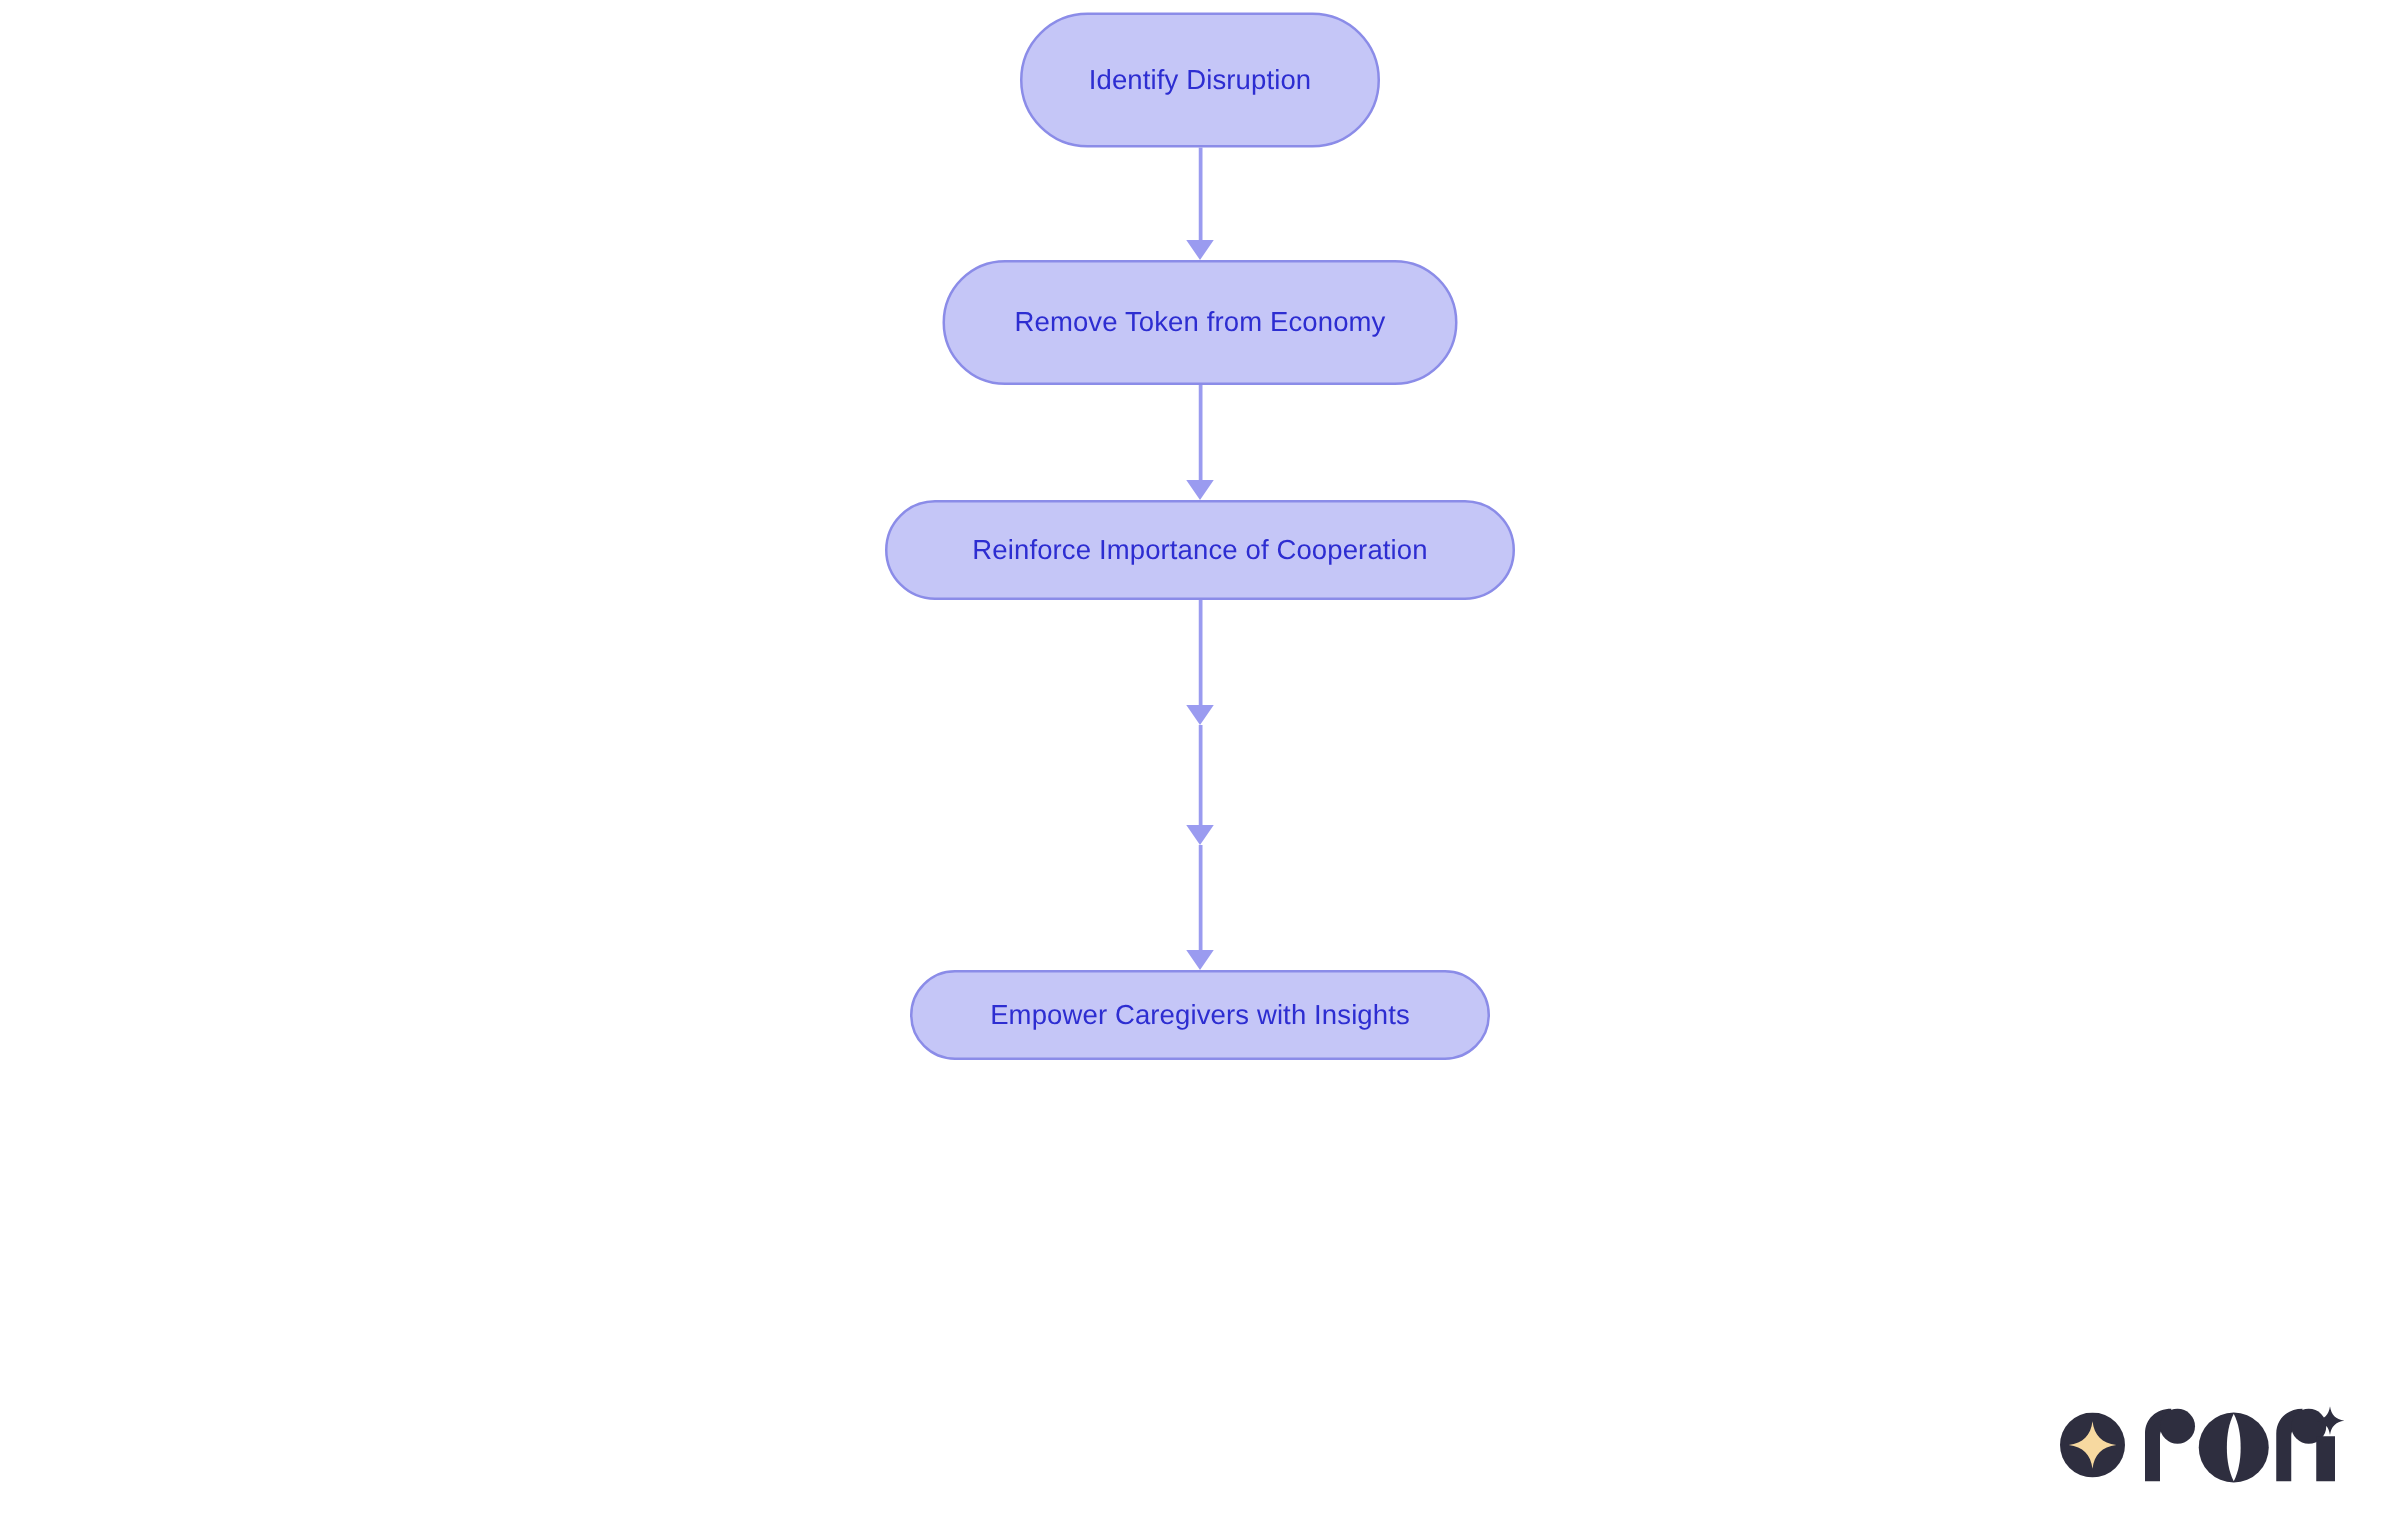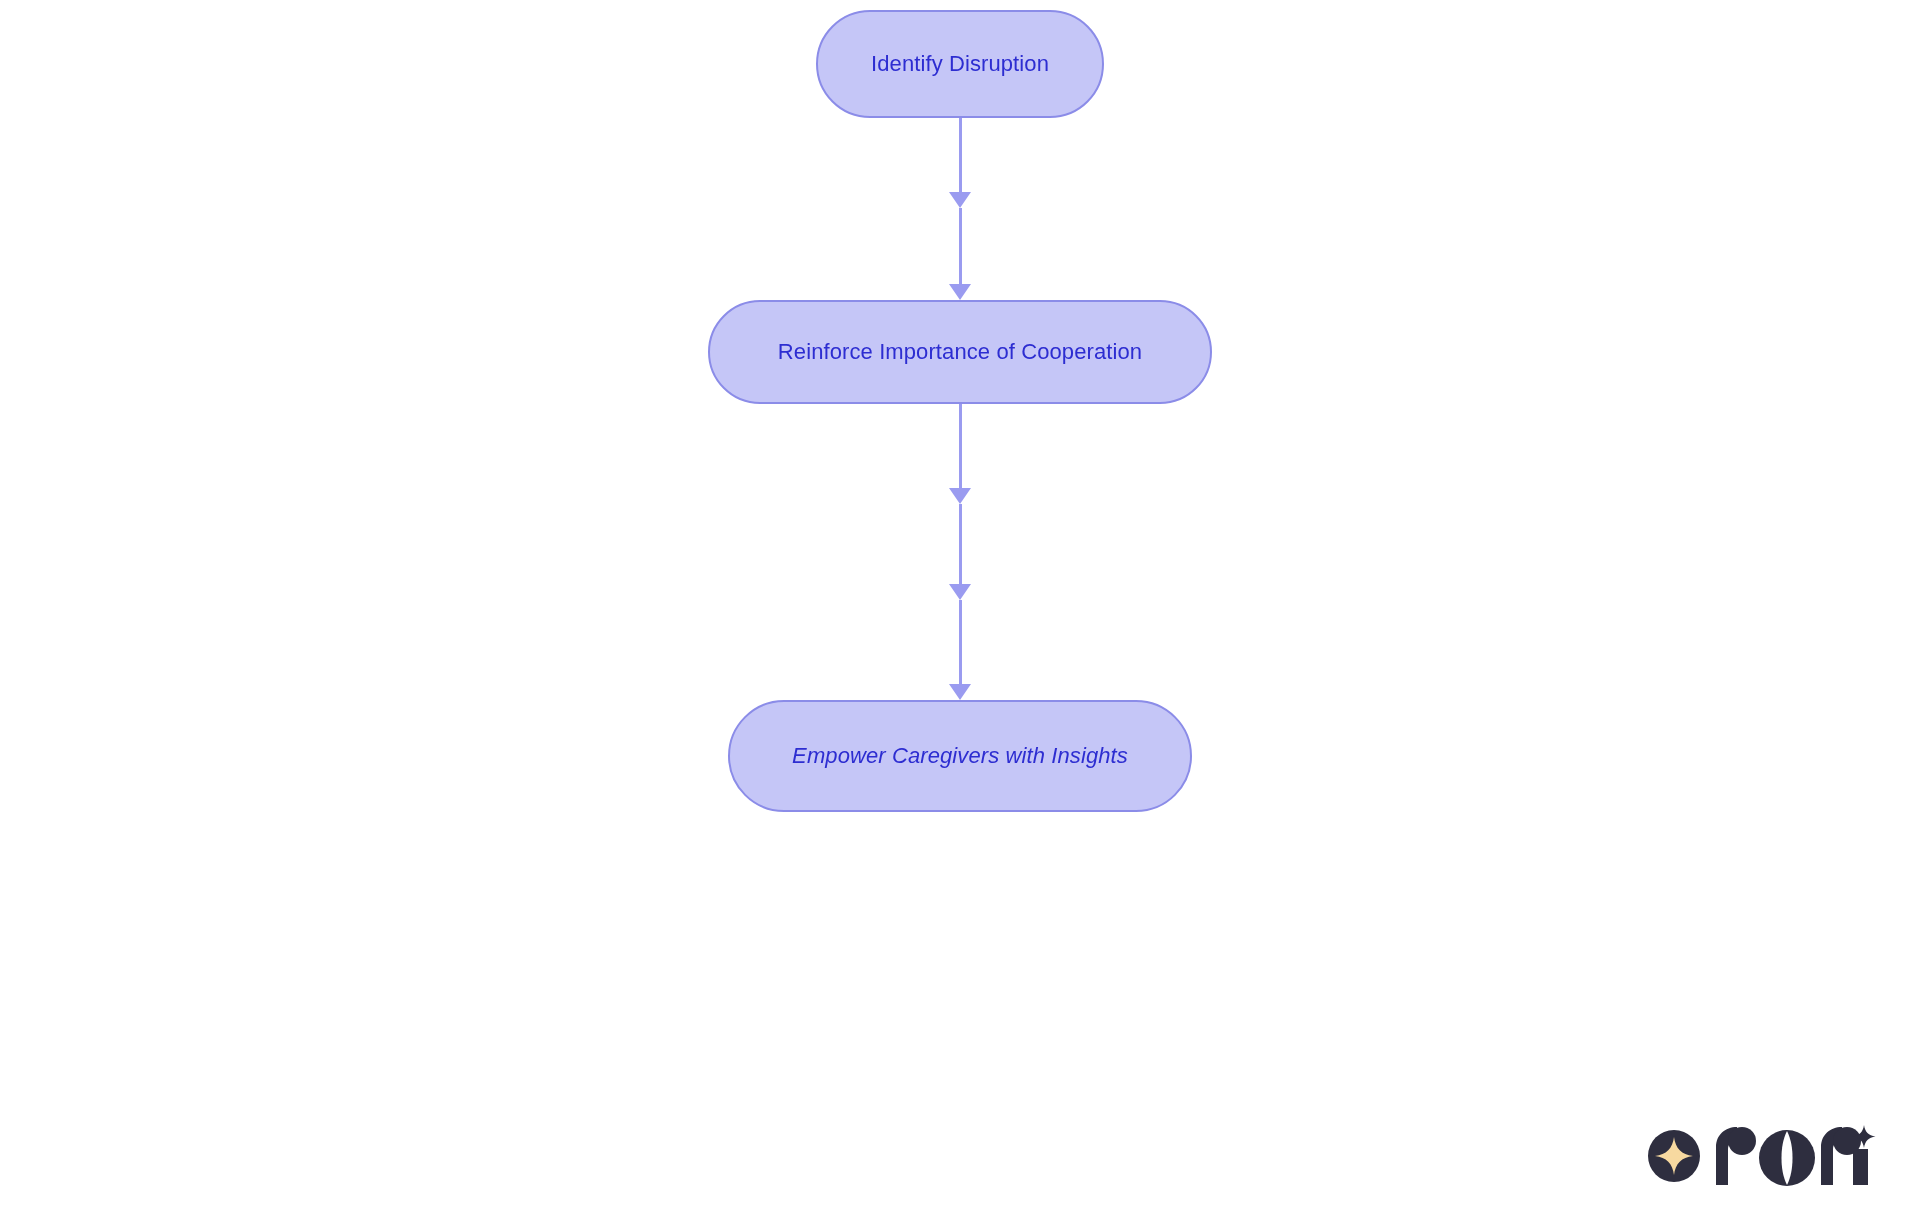--- a/index.html
+++ b/index.html
@@ -49,24 +49,24 @@
   }
 
   .node .node-label {
     display: block;
     padding: 0;
   }
 
   
   .n1 { width: 288px; height: 108px; text-align: right; }
   .n2 { width: 412px; height: 100px; }
-  .n3 { width: 504px; height: 104px; }
+  .n3 { width: 504px; height: 80px; }
   .n4 { width: 288px; height: 100px; }
   .n5 { width: 218px; height: 100px; }
-  .n6 { width: 464px; height: 112px; font-style: italic; }
+  .n6 { width: 464px; height: 72px; }
 
   
   .connector {
     position: relative;
     width: 24px;
     display: flex;
     flex-direction: column;
     align-items: center;
     justify-content: flex-start;
   }
@@ -111,20 +111,23 @@
 
     <div class="node n1">
       <span class="node-label">Identify Disruption</span>
     </div>
 
     <div class="connector c1">
       <div class="stem"></div>
       <div class="head"></div>
     </div>
 
+    <div class="node n2">
+      <span class="node-label">Remove Token from Economy</span>
+    </div>
 
     <div class="connector c2">
       <div class="stem"></div>
       <div class="head"></div>
     </div>
 
     <div class="node n3">
       <span class="node-label">Reinforce Importance of Cooperation</span>
     </div>
 

